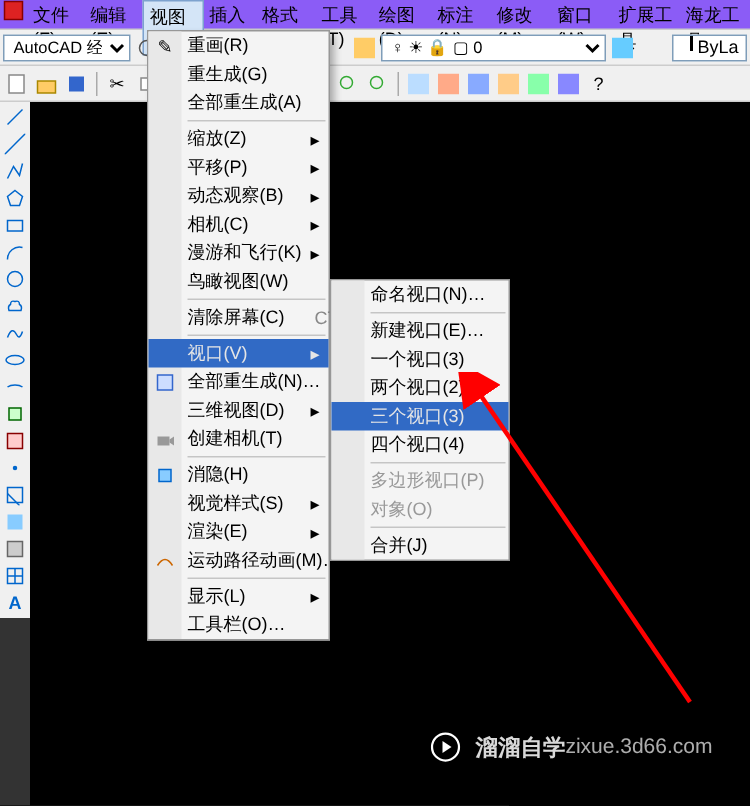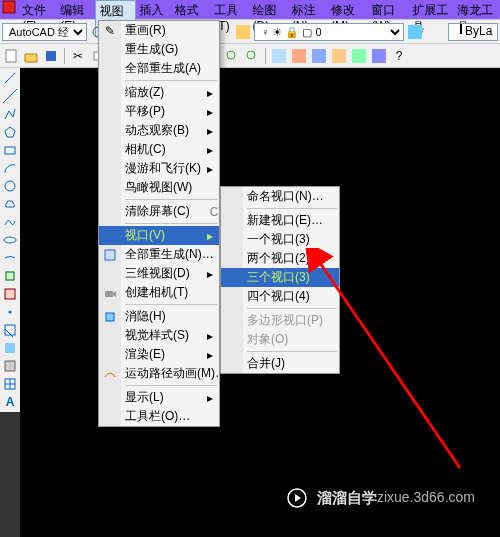--- a/index.html
+++ b/index.html
@@ -19,21 +19,21 @@
 .color-select { width: 50px; height: 18px; background: white; border: 1px solid #7f9db9; display: flex; align-items: flex-start; padding: 0 11px; font-size: 11px; }
 
 .left-toolbar { position: absolute; left: 0; top: 68px; width: 20px; background: #f0f0f0; display: flex; flex-direction: column; gap: 2px; padding: 2px; }
 .lt-btn { width: 16px; height: 16px; display: flex; align-items: center; justify-content: center; }
 
 .canvas-area { position: absolute; left: 20px; top: 68px; right: 0; bottom: 0; background: #000; }
 
 .dropdown { position: absolute; background: #f4f4f4; border: 1px solid #979797; box-shadow: 3px 3px 5px rgba(0,0,0,0.3); min-width: 120px; }
 .dd-iconcol { position: absolute; left: 0; top: 0; bottom: 0; width: 22px; background: #e8e8e8; }
 .dd-item { height: 19px; display: flex; align-items: center; padding: 0 20px 0 26px; position: relative; cursor: pointer; white-space: nowrap; }
-.dd-item.hl { background: #316ac5; color: #bef264; }
+.dd-item.hl { background: #316ac5; color: #e5e5e5; }
 .dd-item.disabled { color: #999; }
 .dd-sep { height: 1px; background: #c5c5c5; margin: 2px 2px 2px 26px; }
 .dd-arrow { position: absolute; right: 6px; }
 .dd-shortcut { color: #888; margin-left: 20px; }
 .dd-icon { position: absolute; left: 3px; width: 16px; height: 16px; display: flex; align-items: center; justify-content: center; }
 
 .watermark { position: absolute; bottom: 25px; right: 25px; display: flex; align-items: center; gap: 6px; }
 .wm-icon { width: 28px; height: 28px; border-radius: 4px; background: rgba(0,0,0,0.4); display: flex; align-items: center; justify-content: center; }
 .wm-text { display: flex; color: rgba(255,255,255,0.85); }
 .wm-title { font-size: 15px; font-weight: bold; }

